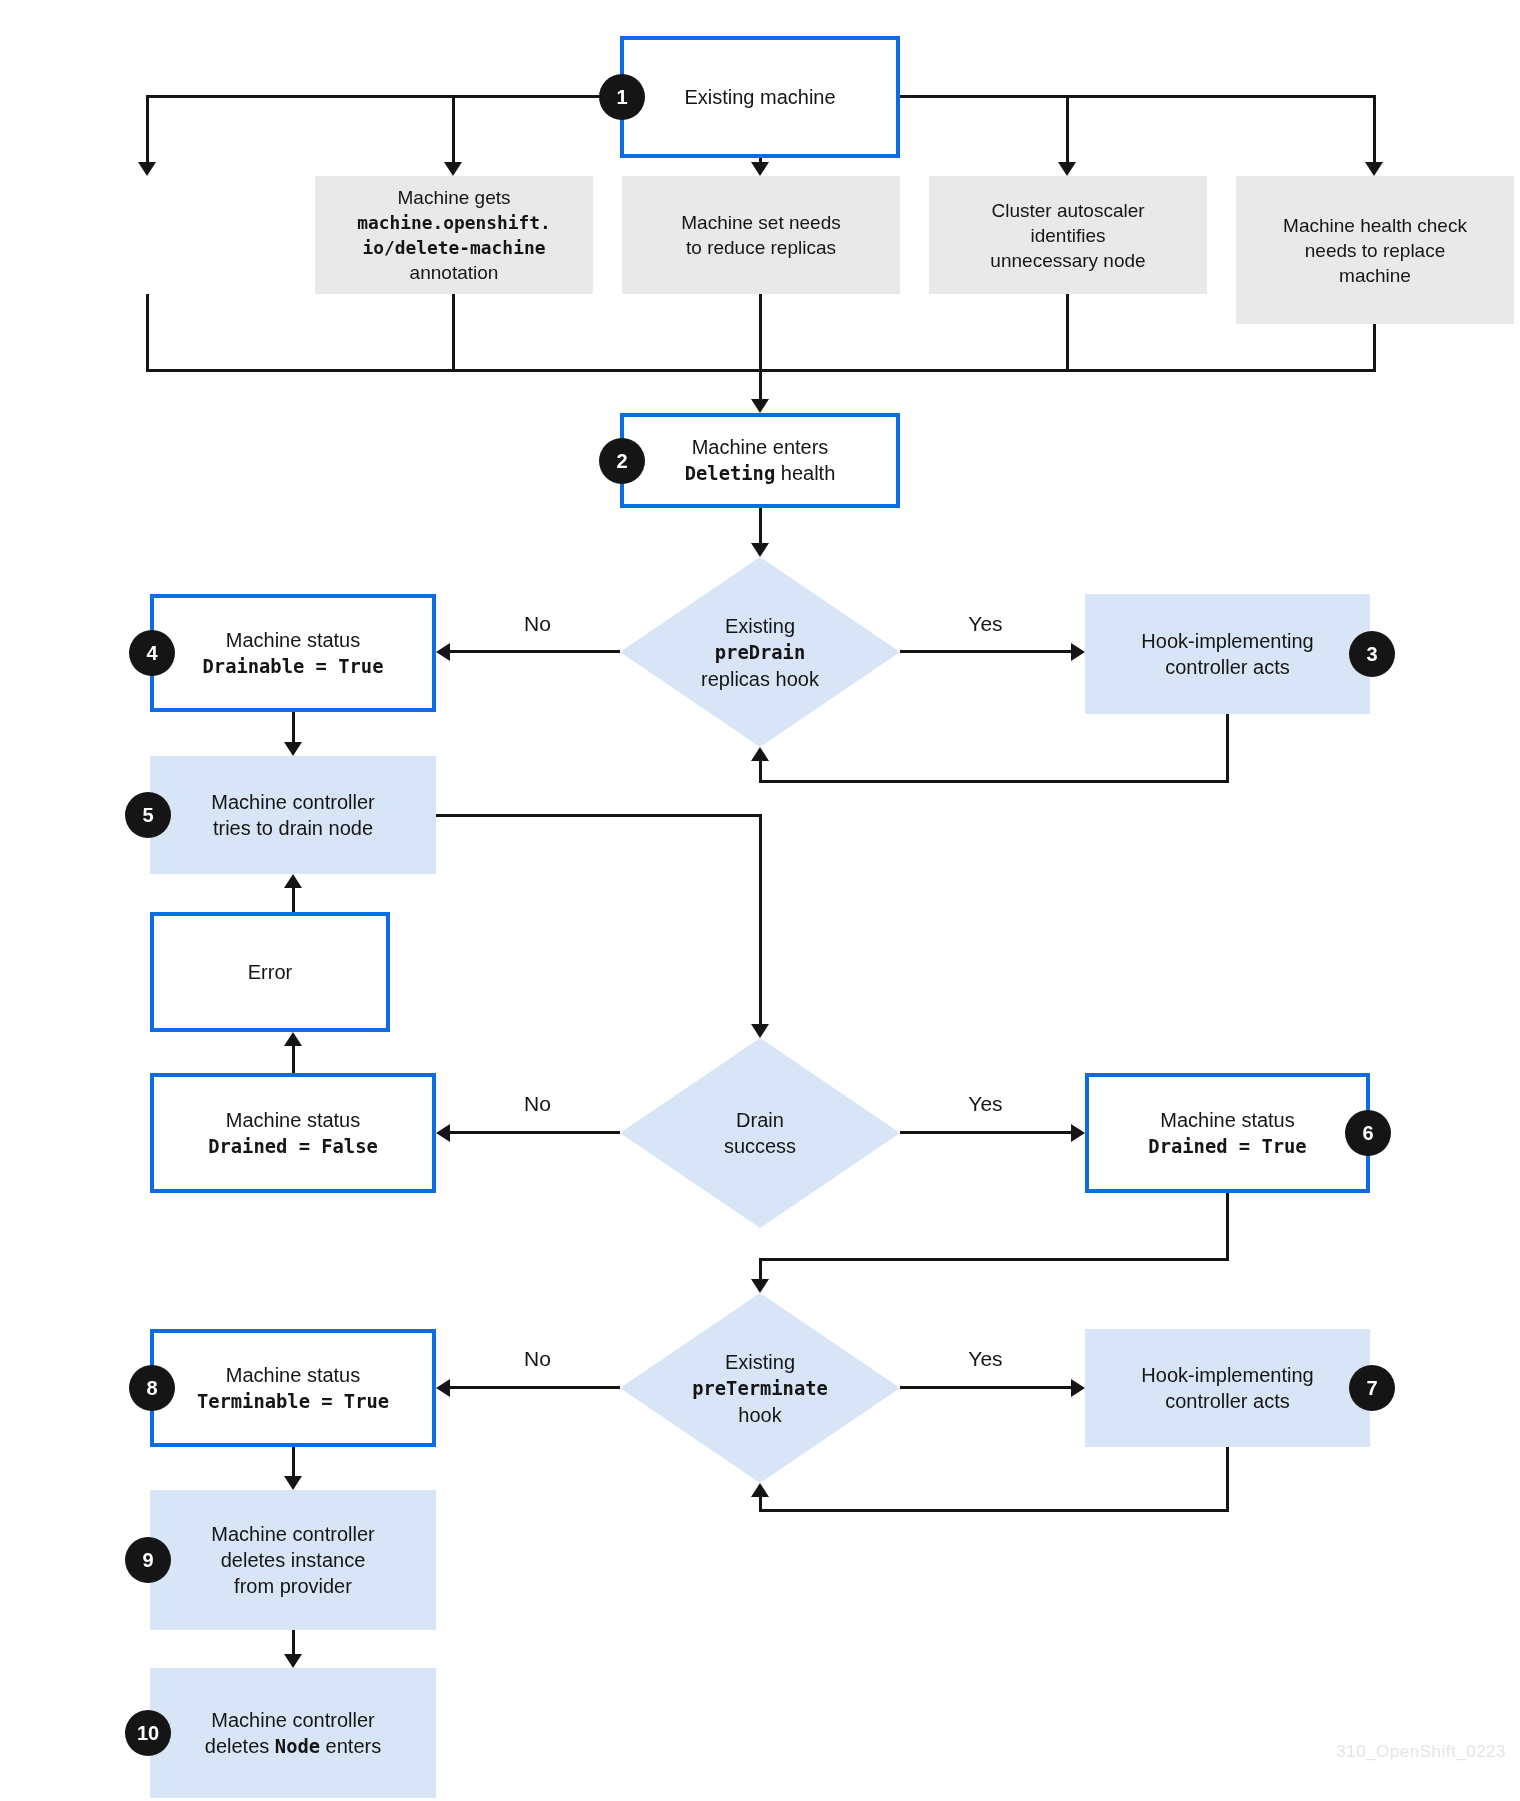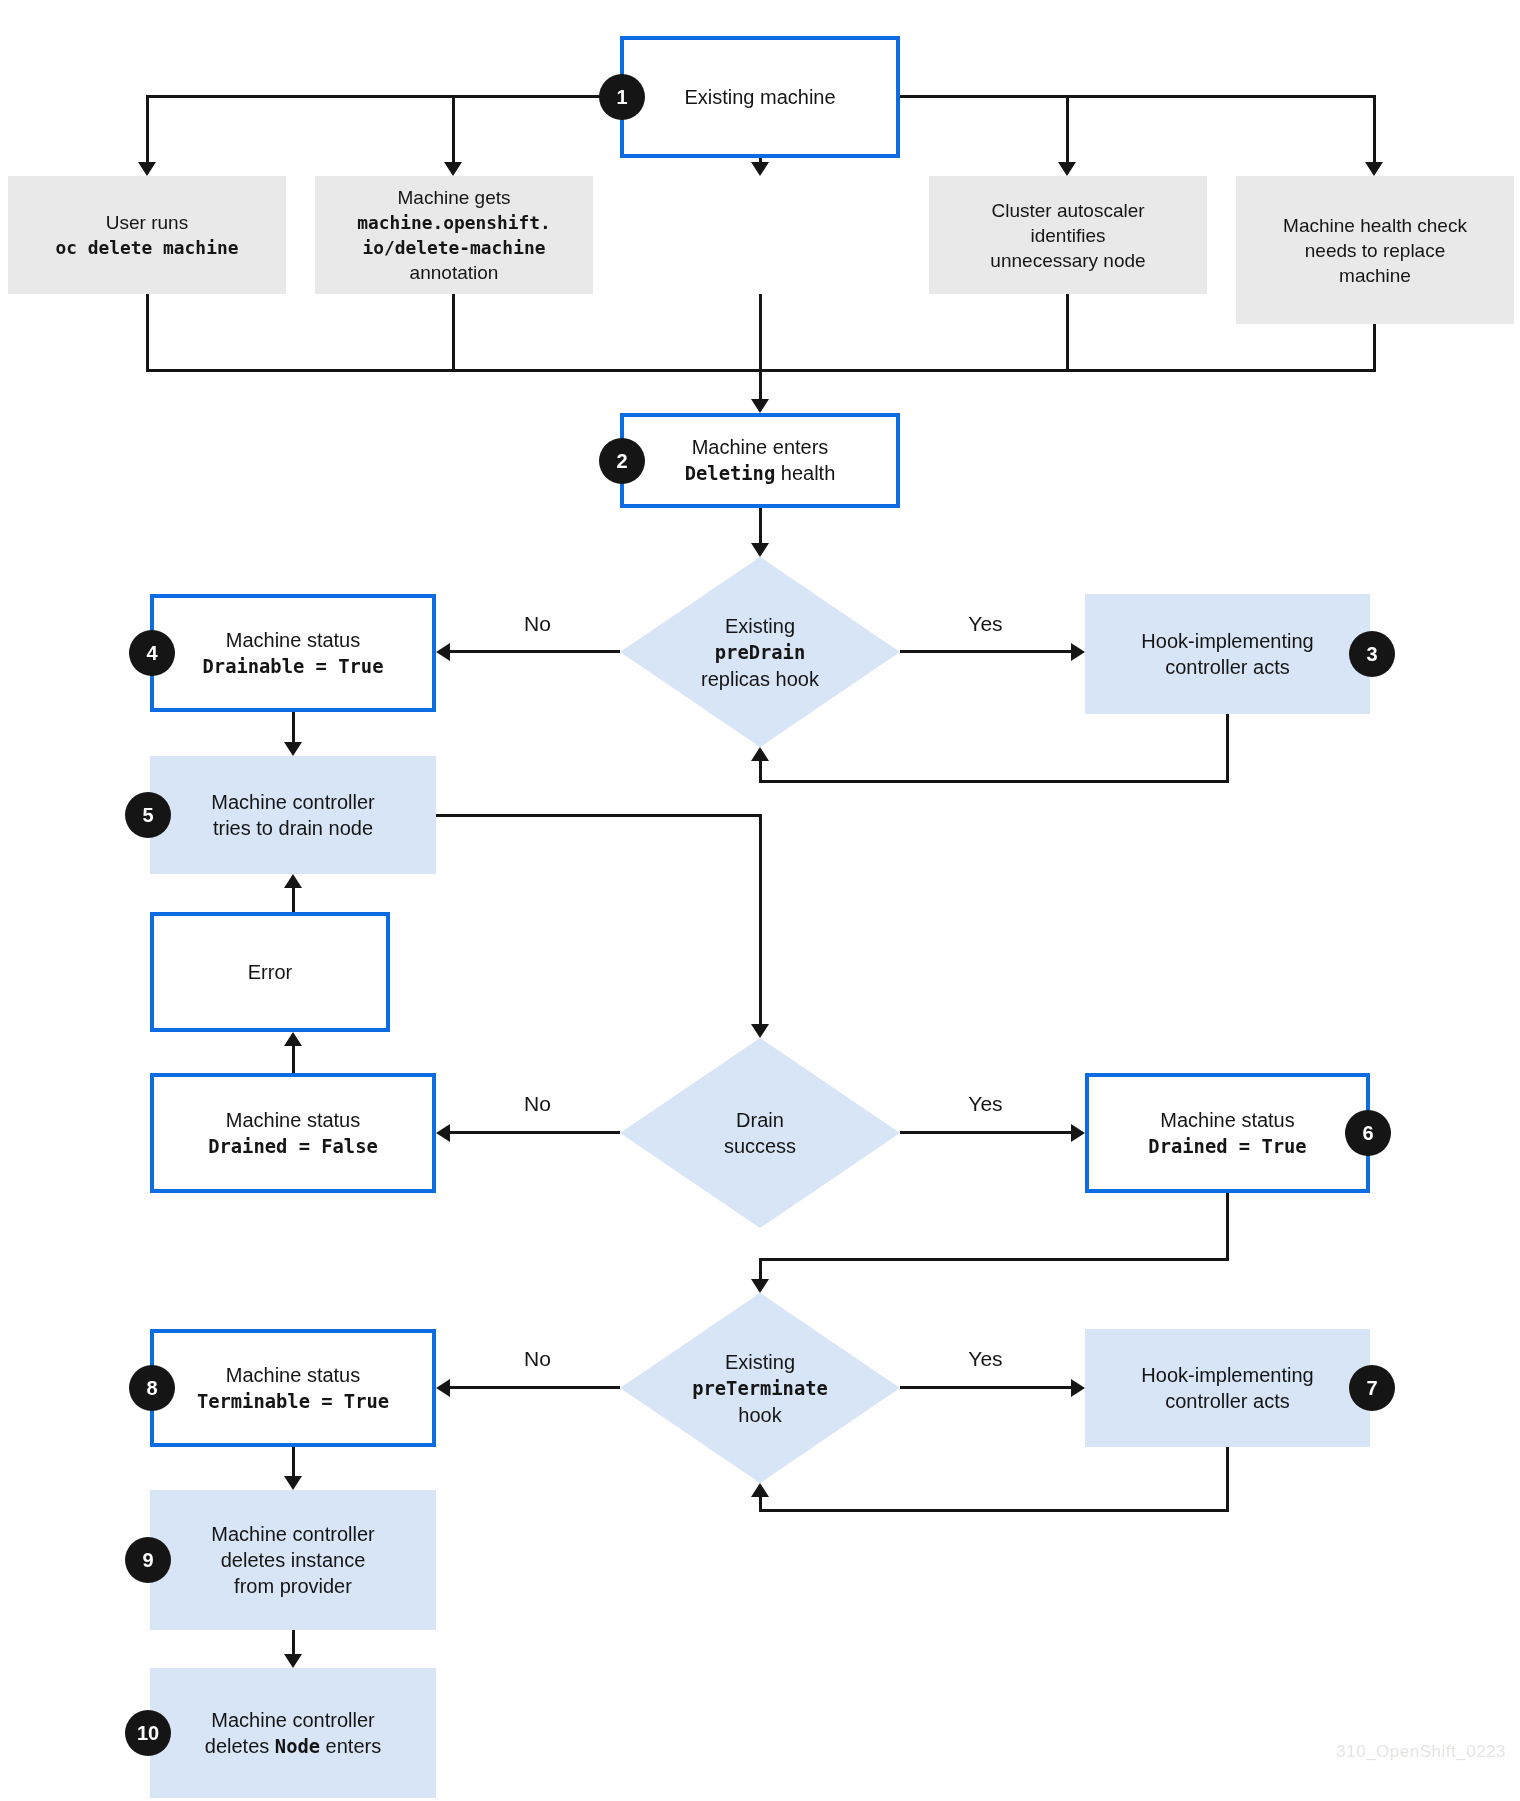--- a/index.html
+++ b/index.html
@@ -121,34 +121,34 @@
   <div class="ln" style="left:292px;top:1630px;width:3px;height:26px"></div>
   <div class="ah ah-down" style="left:284px;top:1654px"></div>
 
   <div class="node outline" style="left:620px;top:36px;width:280px;height:122px">
     <span class="badge">1</span>
     <div>
         <div><span>Existing machine</span></div>
       </div>
   </div>
 
-  <div class="node gray" style="left:8px;top:176px;width:278px;height:118px">
-    <div>
-        <div><span>User runs</span></div>
-        <div><span class="code">oc delete machine</span></div>
-      </div>
-  </div>
   <div class="node gray" style="left:315px;top:176px;width:278px;height:118px">
     <div>
         <div><span>Machine gets</span></div>
         <div><span class="code">machine.openshift.</span></div>
         <div><span class="code">io/delete-machine</span></div>
         <div><span>annotation</span></div>
       </div>
   </div>
+  <div class="node gray" style="left:622px;top:176px;width:278px;height:118px">
+    <div>
+        <div><span>Machine set needs</span></div>
+        <div><span>to reduce replicas</span></div>
+      </div>
+  </div>
   <div class="node gray" style="left:929px;top:176px;width:278px;height:118px">
     <div>
         <div><span>Cluster autoscaler</span></div>
         <div><span>identifies</span></div>
         <div><span>unnecessary node</span></div>
       </div>
   </div>
   <div class="node gray" style="left:1236px;top:176px;width:278px;height:148px">
     <div>
         <div><span>Machine health check</span></div>

